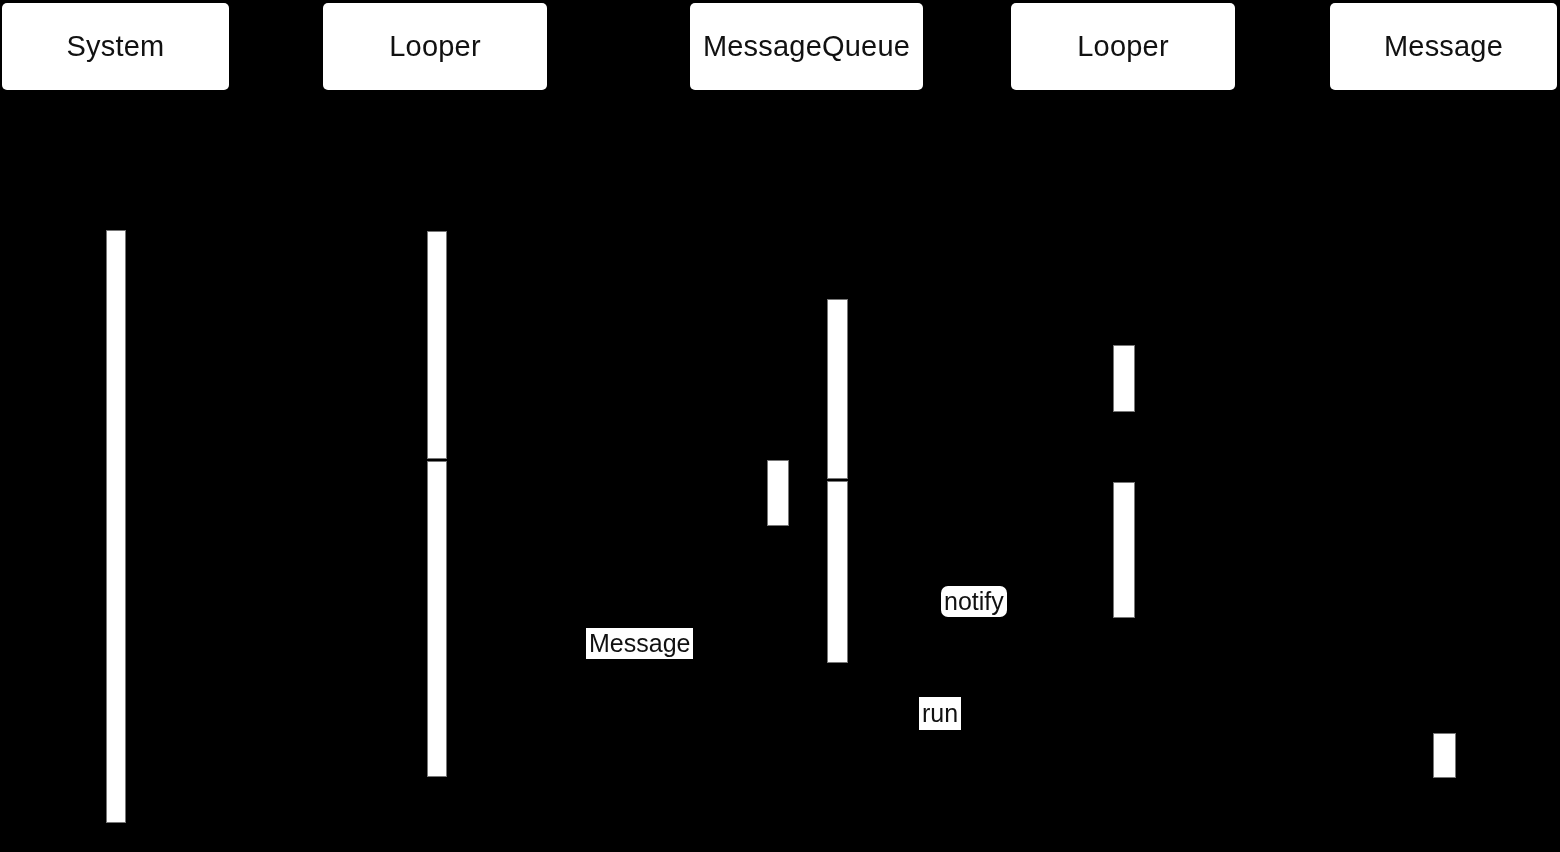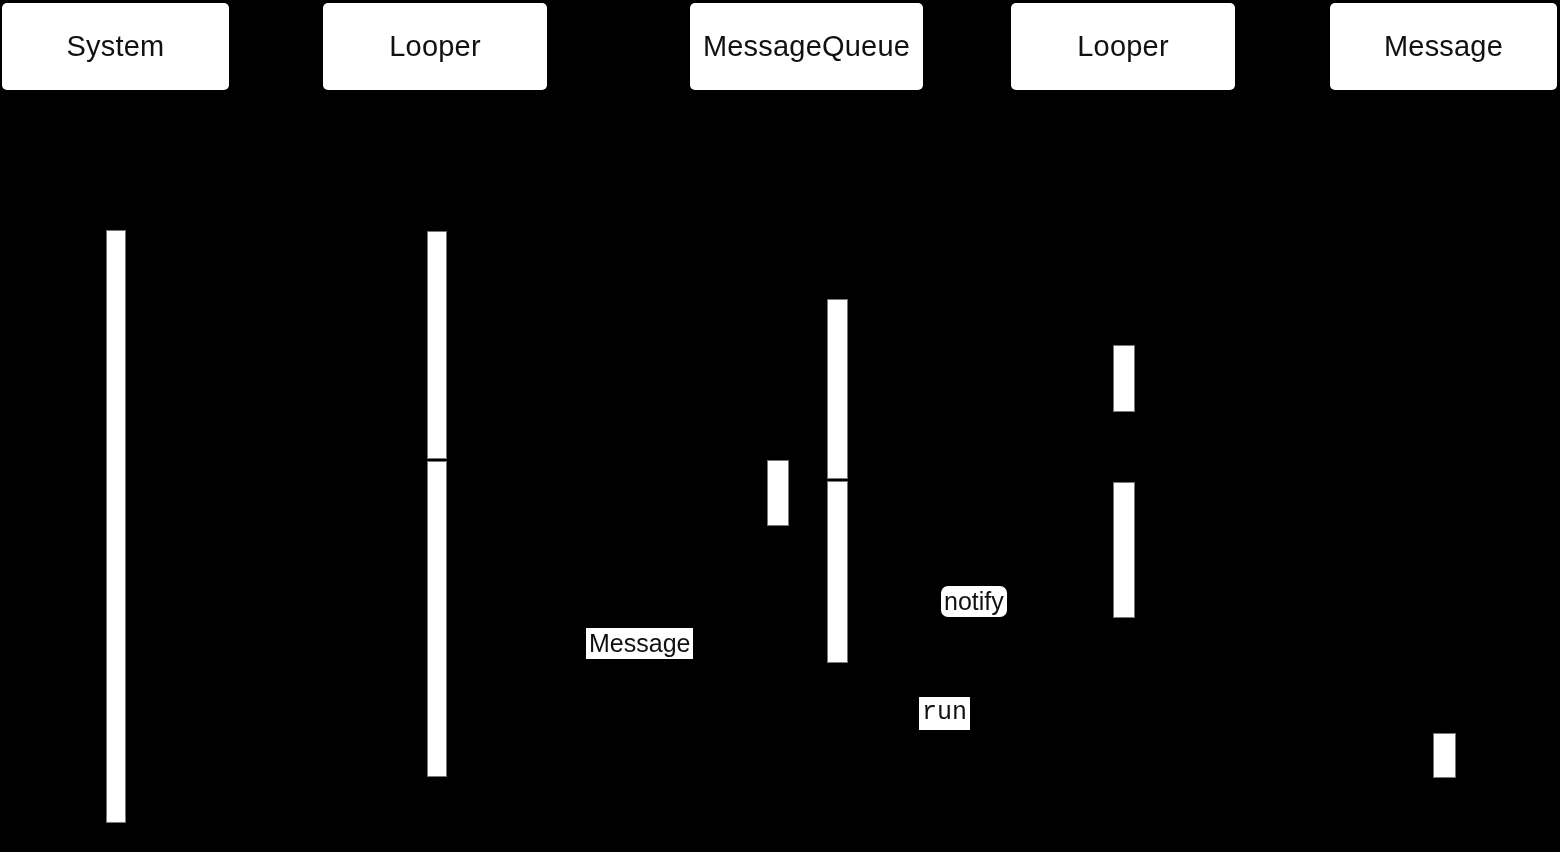--- a/index.html
+++ b/index.html
@@ -60,21 +60,21 @@
     position: absolute;
     background: #ffffff;
     color: #111111;
     font-size: 25px;
     line-height: 1.15;
     padding: 1px 3px;
     white-space: nowrap;
   }
   #label-message { left: 586px; top: 628px; }
   #label-notify  { left: 941px; top: 586px; border-radius: 7px; }
-  #label-run     { left: 919px; top: 697px; height: 31px; display: flex; align-items: center; font-family: Liberation Mono, monospace; }
+  #label-run     { left: 919px; top: 697px; height: 31px; display: flex; align-items: center; }
 </style>
 </head>
 <body>
 
 <div id="stage">
 
   <div class="participant" id="participant-system">
     <span>System</span>
   </div>
 

